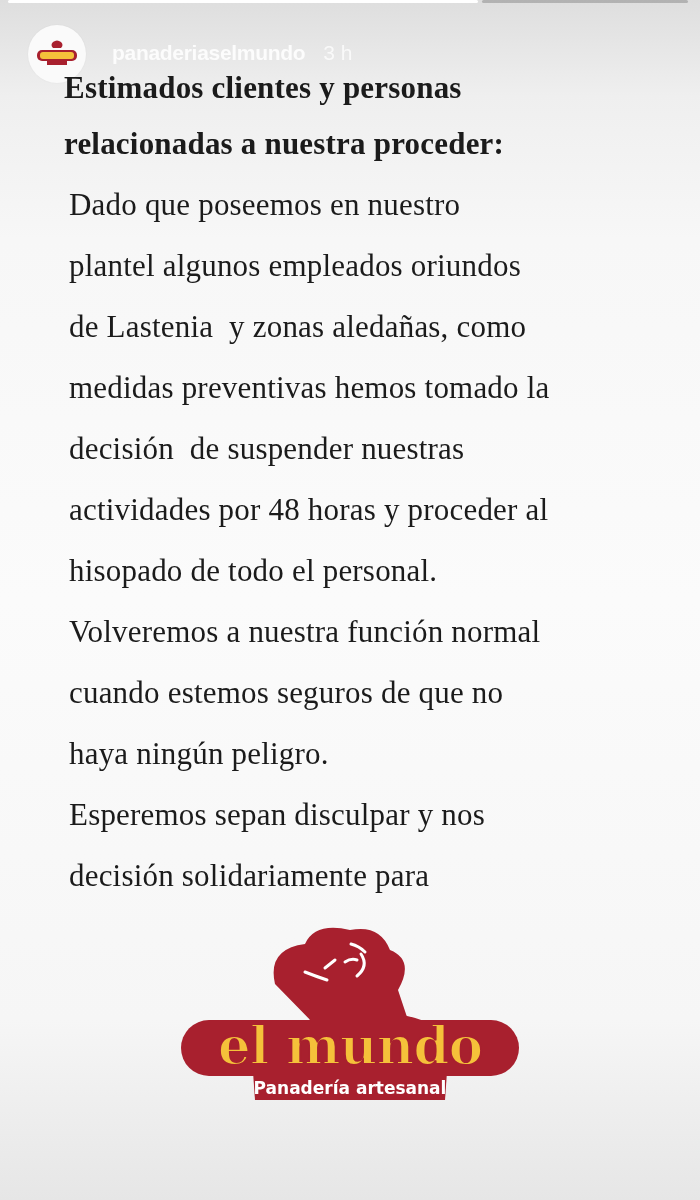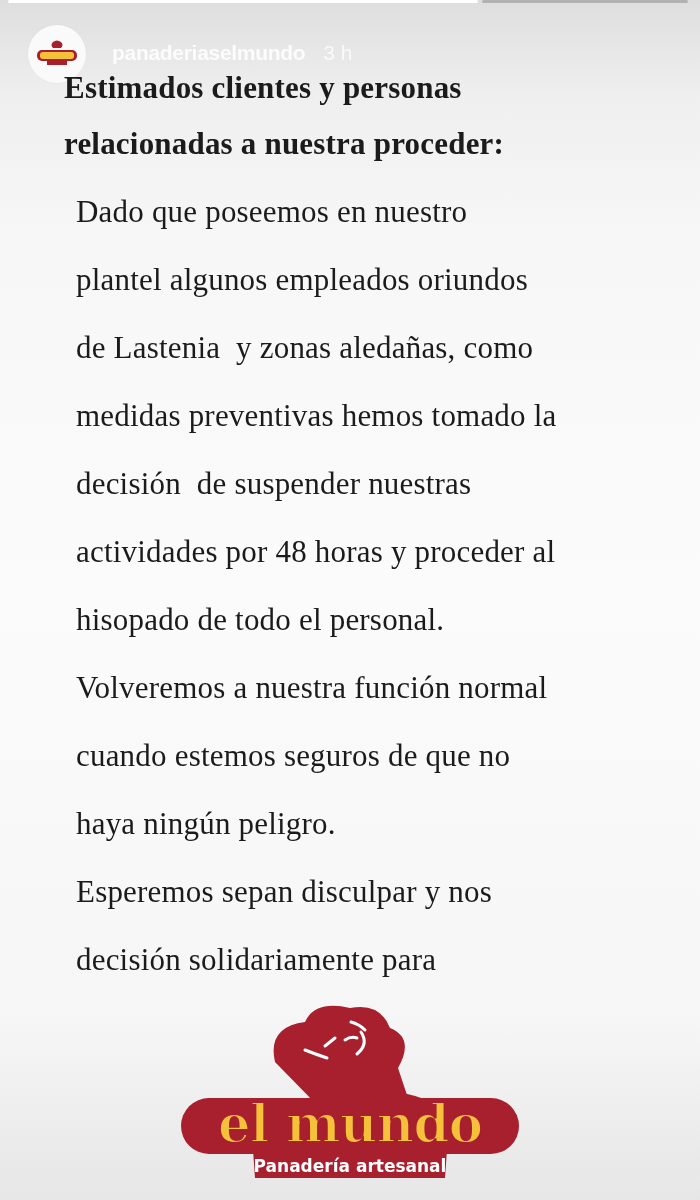--- a/index.html
+++ b/index.html
@@ -22,23 +22,23 @@
       margin-left: 26px; margin-top: -3px; font-family: "Liberation Sans", "DejaVu Sans", sans-serif;
       font-size: 21px; font-weight: bold; color: rgba(255,255,255,0.85); letter-spacing: -0.3px;
     }
     .time {
       margin-left: 18px; margin-top: -3px; font-family: "Liberation Sans", "DejaVu Sans", sans-serif;
       font-size: 21px; color: rgba(255,255,255,0.75);
     }
 
     .content { position: absolute; top: 60px; left: 64px; width: 630px; color: #1b1b1b; }
     .title { font-weight: bold; font-size: 31px; line-height: 56px; margin: 0; letter-spacing: 0.2px; }
-    .body-line { font-size: 31px; line-height: 56px; margin: 12px; white-space: pre; letter-spacing: 0.2px; }
+    .body-line { font-size: 31px; line-height: 56px; margin: 5px; white-space: pre; letter-spacing: 0.2px; }
 
-    .logo { position: absolute; left: 175px; top: 1002px; width: 350px; height: 180px; }
+    .logo { position: absolute; left: 175px; top: 924px; width: 350px; height: 180px; }
   </style>
 </head>
 <body>
 
 <div class="progress">
   <div class="seg done" style="width:470px"></div>
   <div class="seg" style="width:206px"></div>
 </div>
 
 <div class="header">

